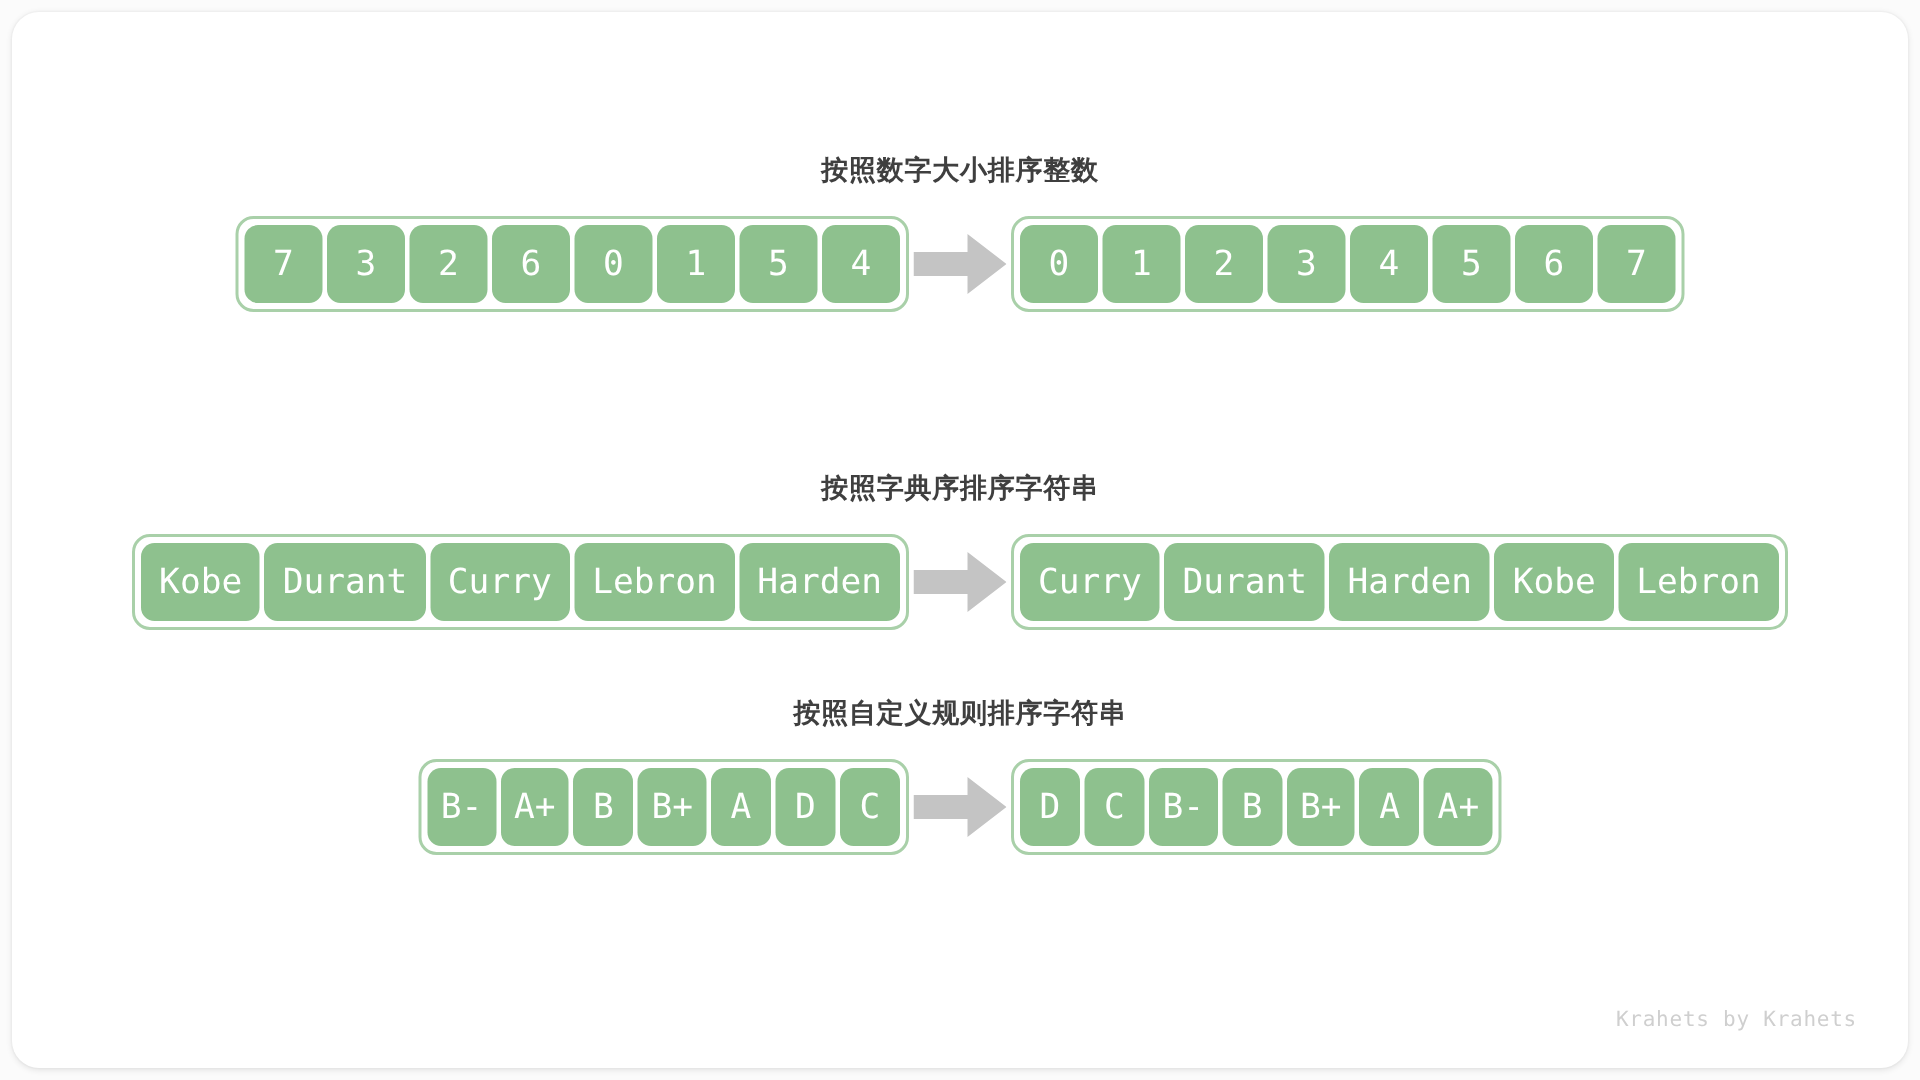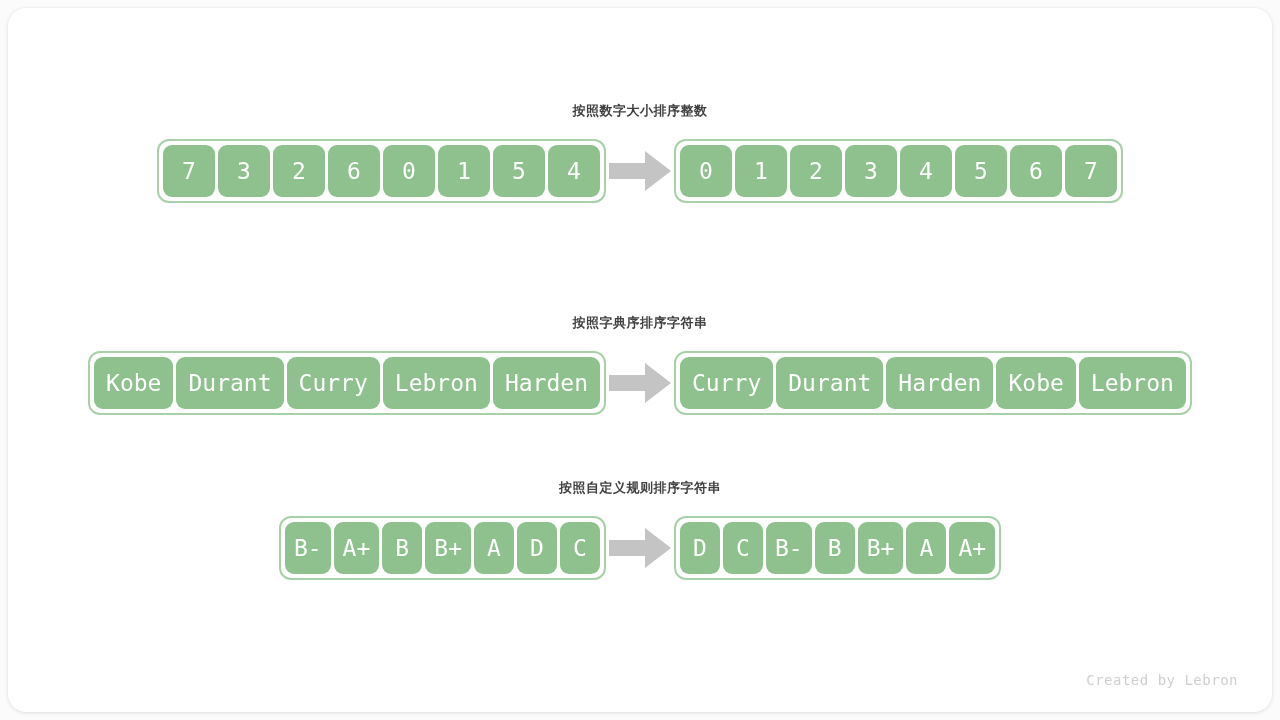--- a/index.html
+++ b/index.html
@@ -30,21 +30,21 @@
     width: 100%;
     height: 100%;
   }
   .section {
     position: absolute;
     left: 0;
     width: 100%;
   }
   .section-title {
     text-align: center;
-    font-size: 13px;
+    font-size: 18px;
     font-weight: bold;
     color: #3f3f3f;
     letter-spacing: 0.5px;
     line-height: 1;
     margin: 0;
     font-family: "Liberation Sans", sans-serif;
   }
   .row {
     position: relative;
     width: 100%;
@@ -106,21 +106,21 @@
     font-family: "DejaVu Sans Mono", "Liberation Mono", monospace;
     font-size: 14px;
     color: #cfcfcf;
     letter-spacing: 0.5px;
     user-select: none;
   }
 
   
   #section-0 { top: 96px; }
   #section-1 { top: 308px; }
-  #section-2 { top: 473px; }
+  #section-2 { top: 458px; }
   .row { margin-top: 22px; }
 </style>
 </head>
 <body>
 
 <div class="card">
   <div class="content">
 
     <div class="section" id="section-0">
       <div class="section-title">按照数字大小排序整数</div>
@@ -200,16 +200,16 @@
             <div class="cell grade-cell">C</div>
             <div class="cell grade-cell">B-</div>
             <div class="cell grade-cell">B</div>
             <div class="cell grade-cell">B+</div>
             <div class="cell grade-cell">A</div>
             <div class="cell grade-cell">A+</div>
           </div>
       </div>
     </div>
 
-    <div class="footer">Created by Lebron</div>
+    <div class="footer">Krahets by Krahets</div>
 
   </div>
 </div>
 
 </body></html>

